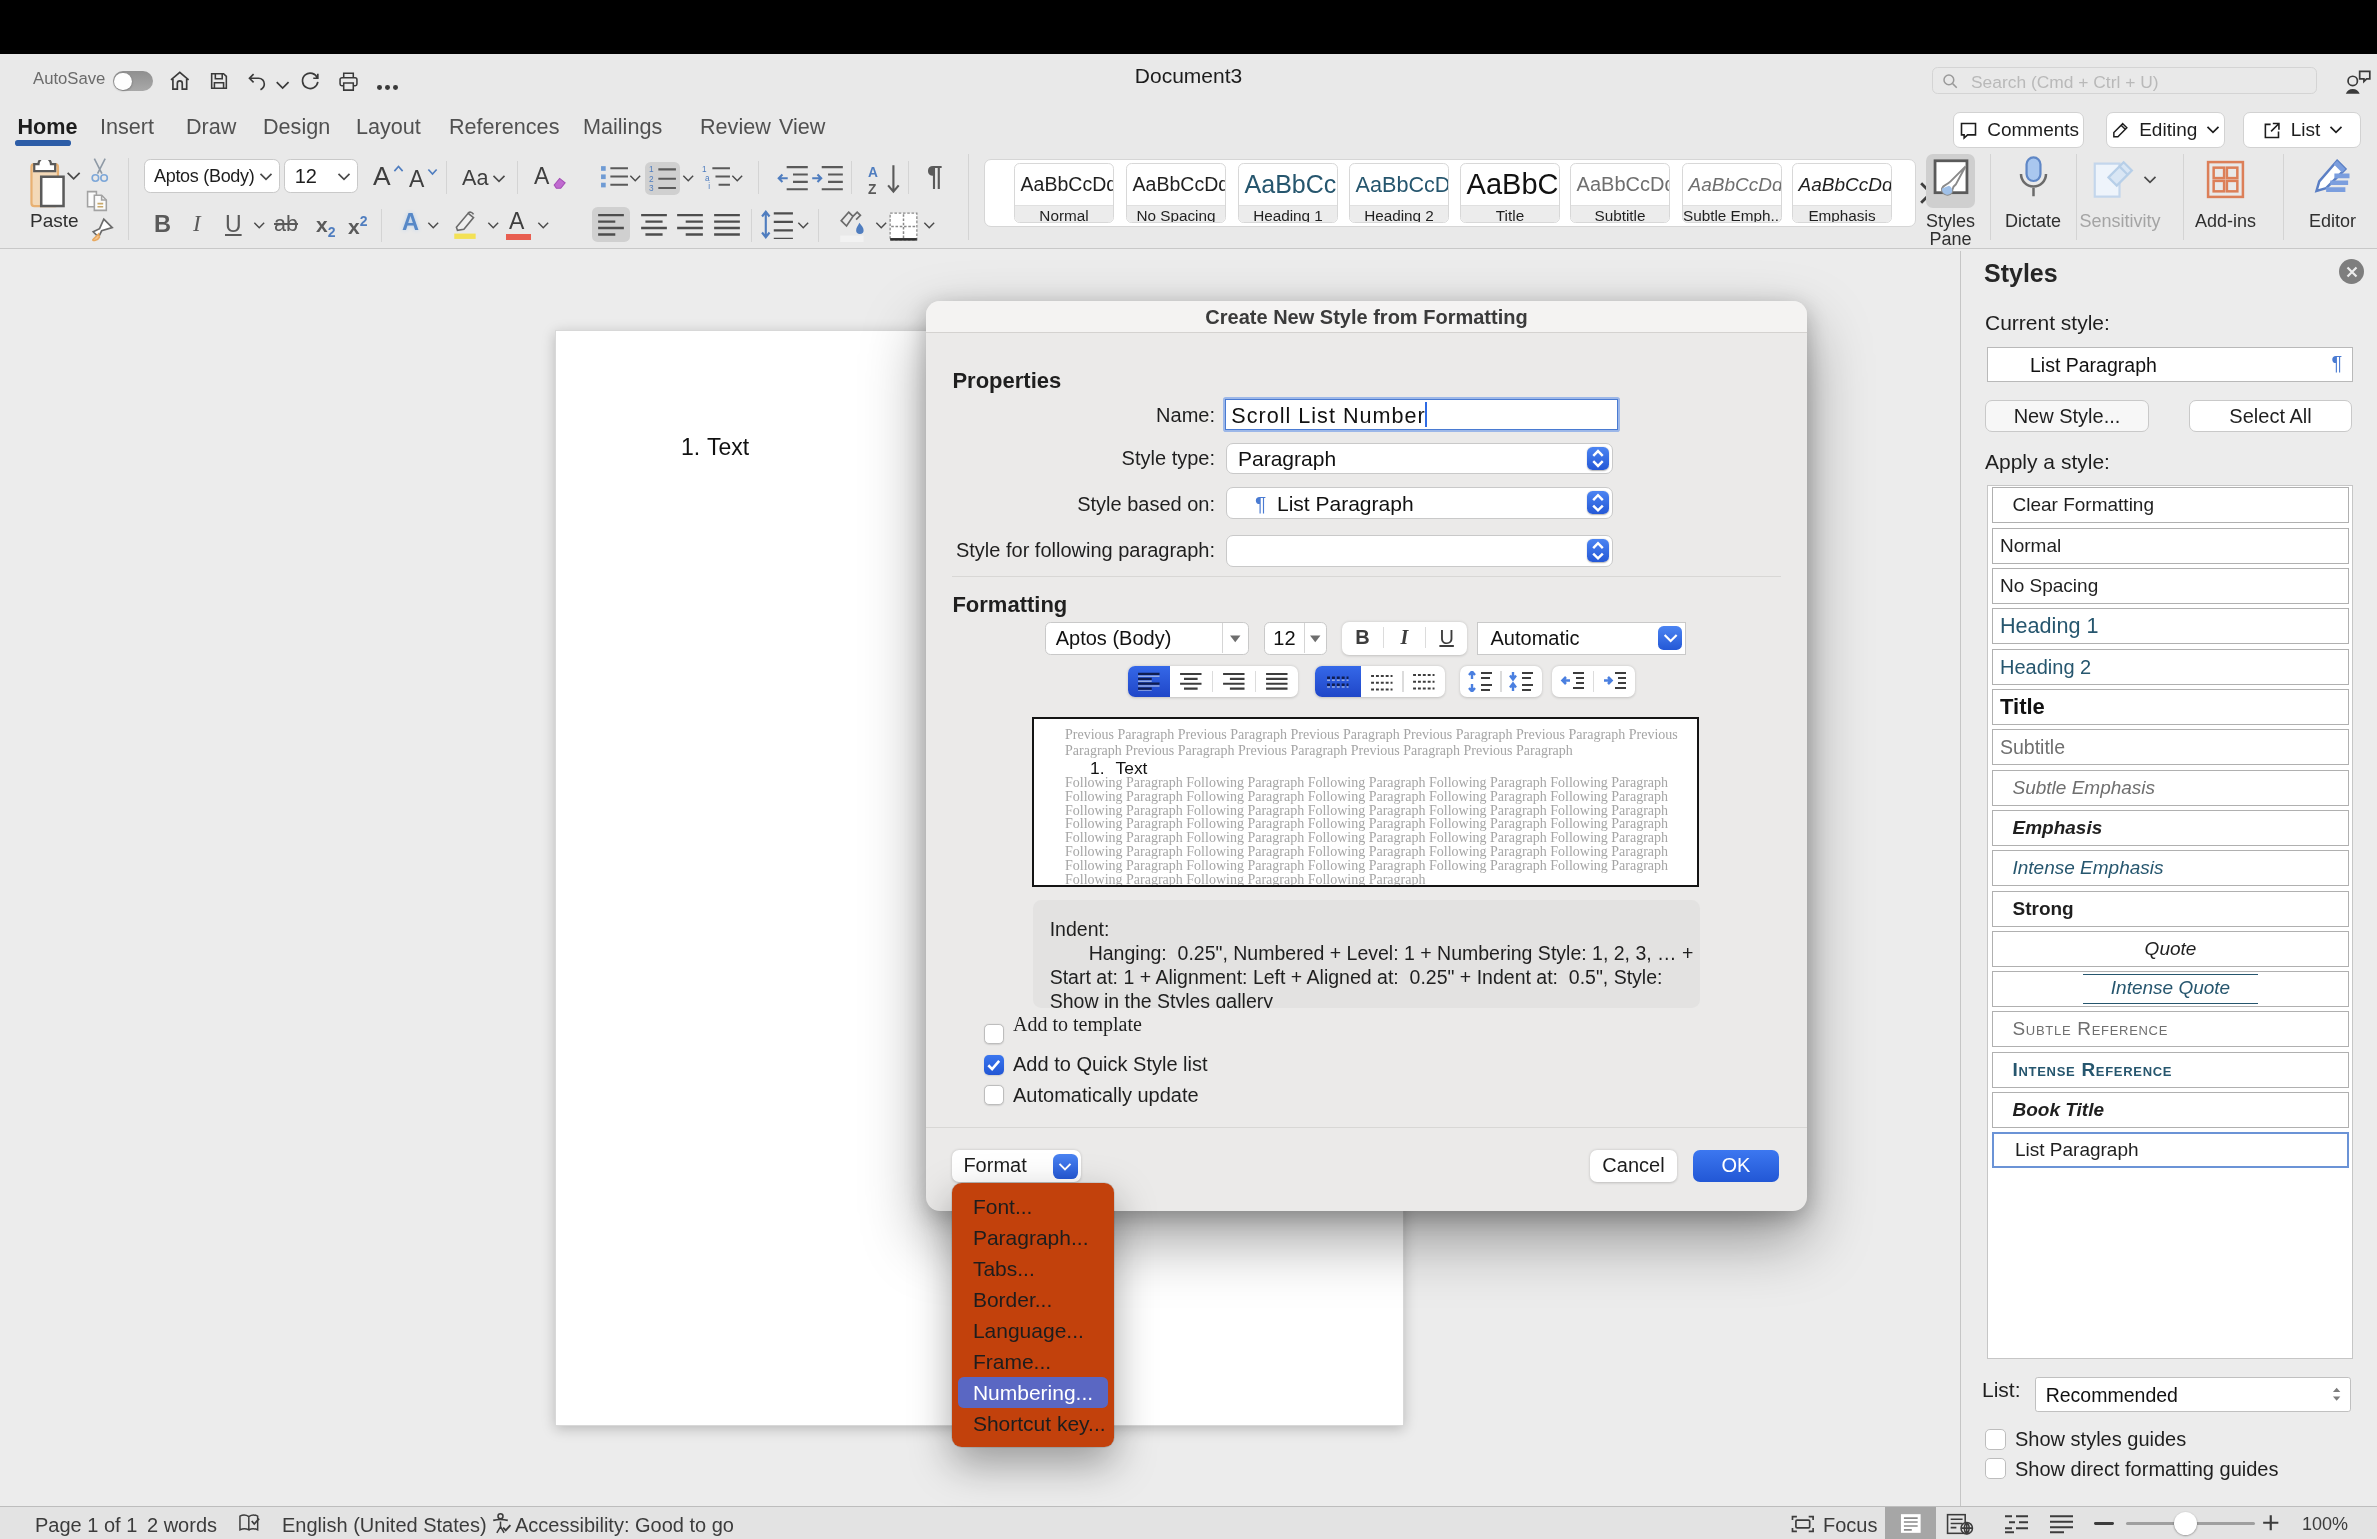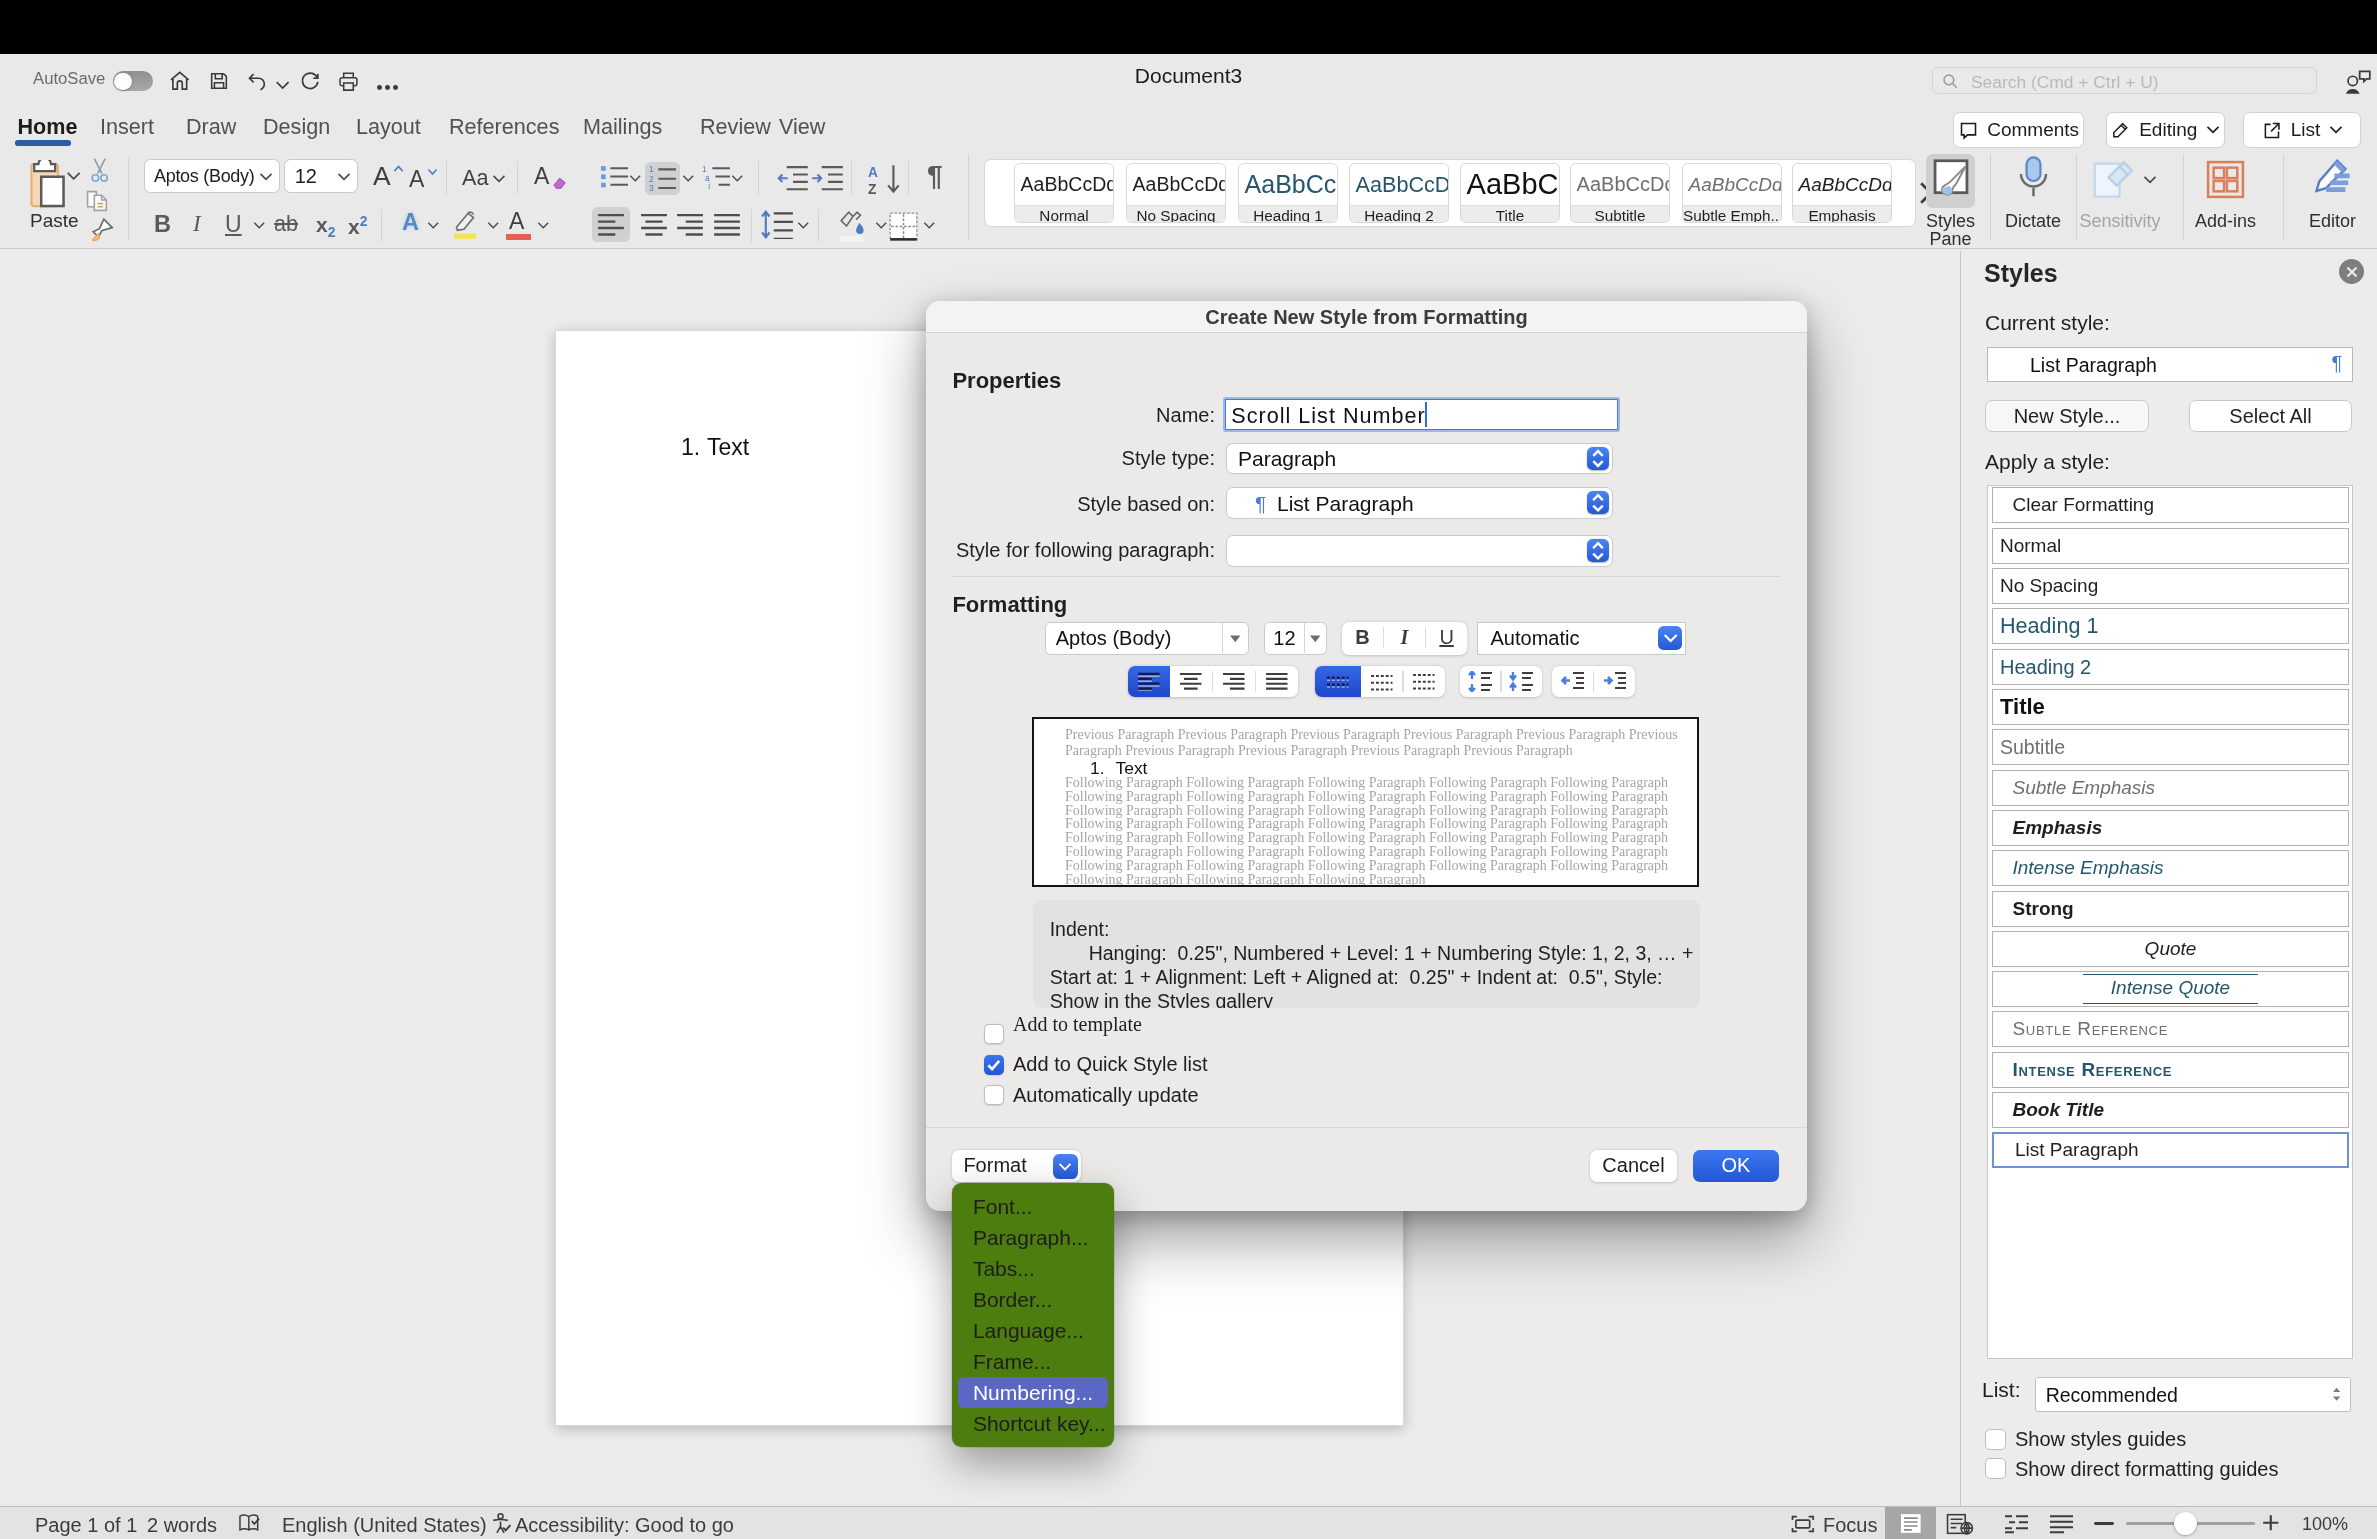--- a/index.html
+++ b/index.html
@@ -25,21 +25,21 @@
 
 #statusbar { left:0; top:1506px; width:2377px; height:33px; background:#e3e3e3; border-top:1.4px solid #bdbdbd; font-size:16px; color:#3c3c3c; }
 
 #dialog { left:926px; top:301px; width:881px; height:910px; background:#ebeae9; border-radius:14px; box-shadow:0 28px 63px rgba(0,0,0,0.38), 0 5.6px 21px rgba(0,0,0,0.22); }
 #dlgtitle { position:absolute; left:0; top:0; width:100%; height:32px; background:#f4f3f2; border-bottom:1.4px solid #d4d2d0; border-radius:14px 14px 0 0; text-align:center; font-size:20px; font-weight:bold; color:#3b3b3b; line-height:33px; }
 .seclabel { position:absolute; font-size:22px; font-weight:bold; color:#1f1f1f; }
 .dlglabel { position:absolute; font-size:20px; color:#1f1f1f; text-align:right; right:1162px; white-space:nowrap; }
 .field { position:absolute; left:300px; width:387px; background:#fff; border:1.4px solid #c9c9c9; border-radius:7px; }
 .stepper { position:absolute; right:3.5px; top:2.8px; width:22px; background:linear-gradient(#4b84f2,#2458d6); border-radius:5.6px; box-shadow:0 0.7px 1.4px rgba(0,0,0,0.3); }
 
-#fmenu { left:952px; top:1183px; width:162px; height:264px; background:#4d7c0f; border-radius:9.7px; box-shadow:0 16.7px 42px rgba(0,0,0,0.35), 0 0 0 0.7px rgba(0,0,0,0.12); padding:8.3px 5.6px; }
+#fmenu { left:952px; top:1183px; width:162px; height:264px; background:#c2410c; border-radius:9.7px; box-shadow:0 16.7px 42px rgba(0,0,0,0.35), 0 0 0 0.7px rgba(0,0,0,0.12); padding:8.3px 5.6px; }
 .mitem { height:31px; line-height:31px; font-size:21px; color:#1d1d1d; padding-left:15.3px; border-radius:5.6px; }
 .mitem.hl { background:#5a67c3; color:#fff; }
 .chip { position:absolute; top:163px; width:100px; height:60px; border:1.4px solid #d8d8d8; border-radius:5.6px; overflow:hidden; background:#fff; }
 .chs { height:41px; display:flex; align-items:center; padding-left:5.6px; white-space:nowrap; overflow:hidden; }
 .chl { height:19px; background:#ececec; border-top:0.7px solid #e0e0e0; text-align:center; font-size:15.3px; color:#1f1f1f; line-height:19px; white-space:nowrap; overflow:hidden; }
 .dlglabel { right:592px; }
 .seg, .segon { flex:1; display:flex; align-items:center; justify-content:center; }
 .segon { background:linear-gradient(#3568e8,#1f46c8); }
 .segdiv { width:1.4px; height:21.6px; margin-top:4.9px; background:#dcdcdc; }
 .cb { position:absolute; width:20px; height:20px; background:#fff; border:1.4px solid #bdbdbd; border-radius:4.9px; box-shadow:0 0.7px 1.4px rgba(0,0,0,0.12); }

